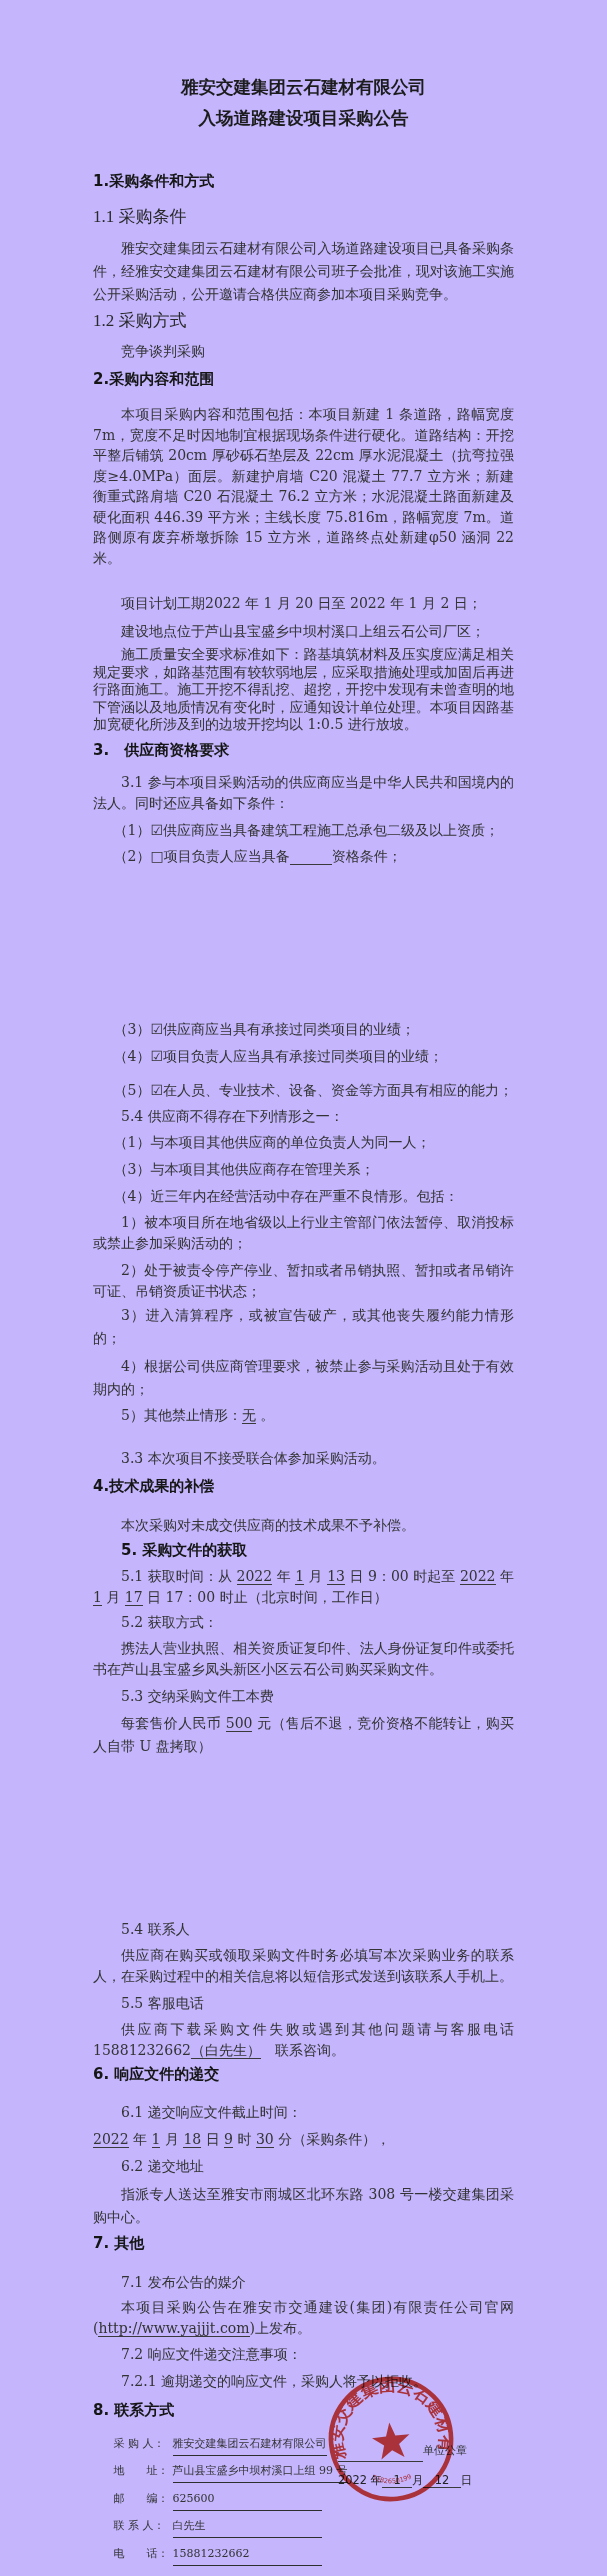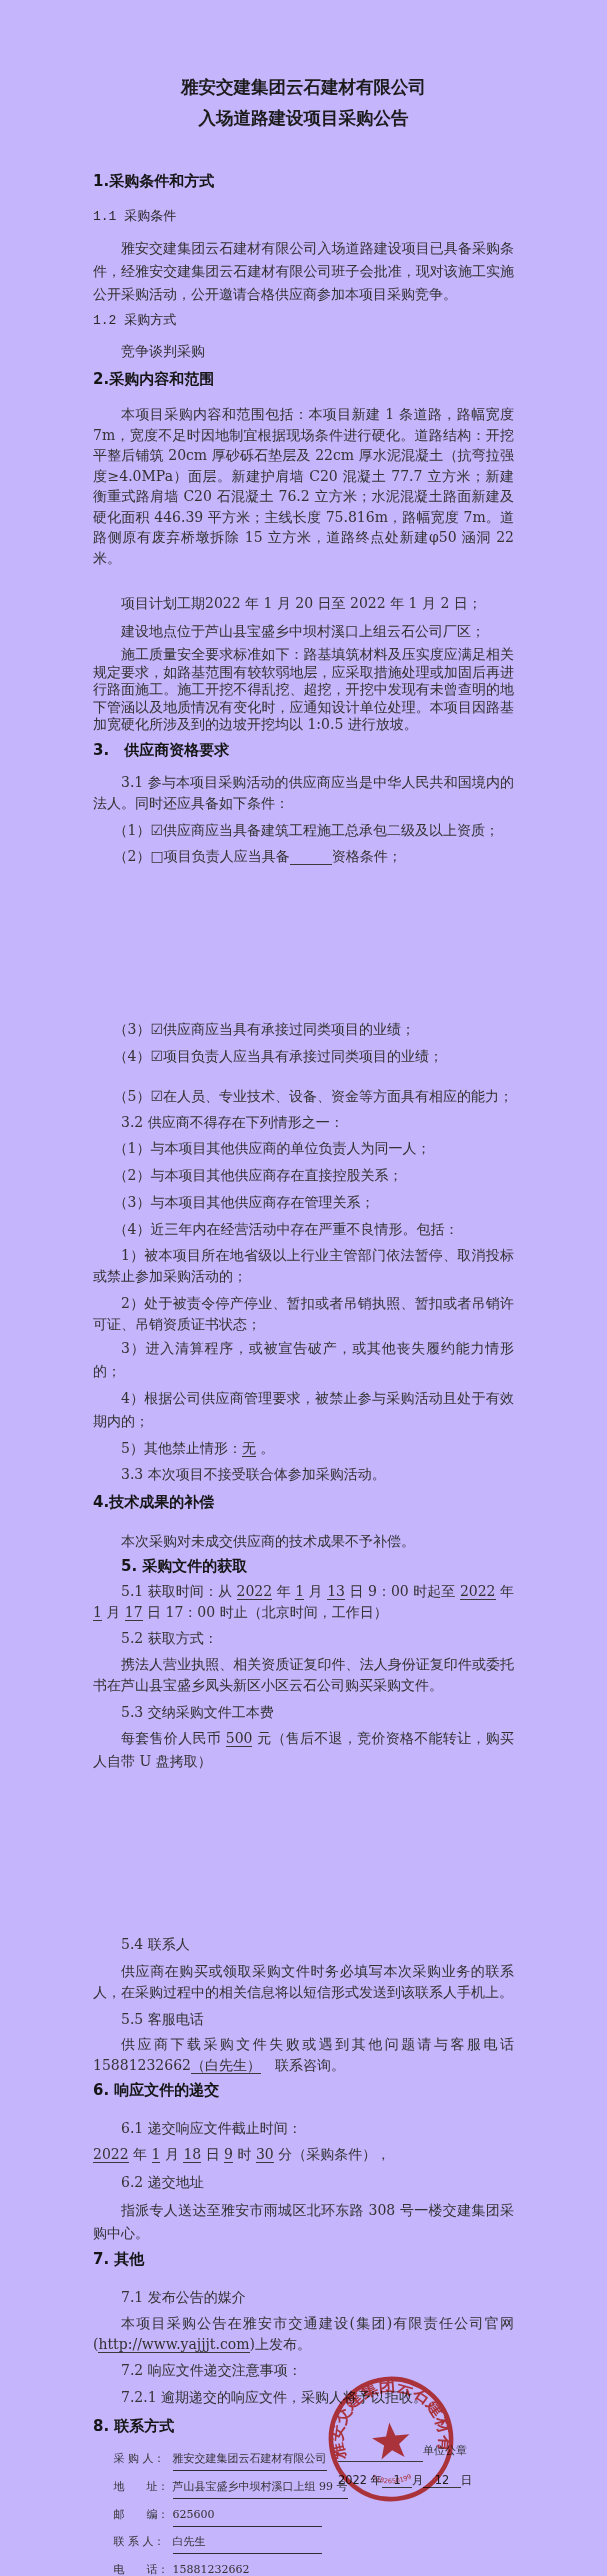--- a/index.html
+++ b/index.html
@@ -3,21 +3,21 @@
 <meta charset="utf-8">
 <style>
   html,body{margin:0;padding:0;background:#ffffff;}
   .page{position:relative;width:607px;height:2576px;background:#c4b5fd;overflow:hidden;
         font-family:"DejaVu Serif","Liberation Serif",serif;color:#333;}
   .content{margin:0 93px 0 93px;width:421px;}
   .t1{font-family:"DejaVu Sans","Liberation Sans",sans-serif;font-weight:bold;
       font-size:17.5px;line-height:23px;text-align:center;color:#1c1c1c;}
   .h{font-family:"DejaVu Sans","Liberation Sans",sans-serif;font-weight:bold;
      font-size:15px;line-height:20.5px;color:#161616;}
-  .sub{font-family:Liberation Mono, monospace;font-size:13px;
+  .sub{font-family:Liberation Serif, serif;font-size:17px;
        line-height:16.7px;color:#2a2a2a;}
   .p{font-size:14px;line-height:23px;text-align:justify;color:#333;}
   .lh27{line-height:20.5px;}
   .lh28{line-height:21px;}
   .dense{line-height:17.5px;}
   .ind{text-indent:2em;}
   .li{margin-left:20.5px;}
   .rich{white-space:pre-wrap;}
   .u{border-bottom:0.8px solid #3a3a3a;}
   .crow{margin-left:20.5px;margin-top:4.6px;height:23px;font-size:11px;line-height:23px;color:#333;}
@@ -50,32 +50,31 @@
     <div class="p ind" style="margin-top:24px">项目计划工期2022 年 1 月 20 日至 2022 年 1 月 2 日；</div>
     <div class="p ind" style="margin-top:4.6px">建设地点位于芦山县宝盛乡中坝村溪口上组云石公司厂区；</div>
     <div class="p ind dense" style="margin-top:3px">施工质量安全要求标准如下：路基填筑材料及压实度应满足相关规定要求，如路基范围有较软弱地层，应采取措施处理或加固后再进行路面施工。施工开挖不得乱挖、超挖，开挖中发现有未曾查明的地下管涵以及地质情况有变化时，应通知设计单位处理。本项目因路基加宽硬化所涉及到的边坡开挖均以 1:0.5 进行放坡。</div>
 
     <div class="h" style="margin-top:6px">3.　供应商资格要求</div>
     <div class="p ind lh28" style="margin-top:12px">3.1 参与本项目采购活动的供应商应当是中华人民共和国境内的法人。同时还应具备如下条件：</div>
     <div class="p li" style="margin-top:4.6px">（1）☑供应商应当具备建筑工程施工总承包二级及以上资质；</div>
     <div class="p li rich" style="margin-top:3.8px"><span>（2）□项目负责人应当具备</span><span class="u">　　　</span><span>资格条件；</span></div>
     <div class="p li" style="margin-top:150px">（3）☑供应商应当具有承接过同类项目的业绩；</div>
     <div class="p li" style="margin-top:3.8px">（4）☑项目负责人应当具有承接过同类项目的业绩；</div>
-    <div class="p li" style="margin-top:17px">（5）☑在人员、专业技术、设备、资金等方面具有相应的能力；</div>
-    <div class="p ind" style="margin-top:2.3px">3.2 供应商不得存在下列情形之一：</div>
+    <div class="p li" style="margin-top:11px">（5）☑在人员、专业技术、设备、资金等方面具有相应的能力；</div>
+    <div class="p ind" style="margin-top:2.3px">5.4 供应商不得存在下列情形之一：</div>
     <div class="p li" style="margin-top:3.8px">（1）与本项目其他供应商的单位负责人为同一人；</div>
-    <div class="p li" style="margin-top:3.8px">（2）与本项目其他供应商存在直接控股关系；</div>
     <div class="p li" style="margin-top:3.8px">（3）与本项目其他供应商存在管理关系；</div>
     <div class="p li" style="margin-top:3.8px">（4）近三年内在经营活动中存在严重不良情形。包括：</div>
     <div class="p ind lh28" style="margin-top:3.8px">1）被本项目所在地省级以上行业主管部门依法暂停、取消投标或禁止参加采购活动的；</div>
     <div class="p ind lh28" style="margin-top:6px">2）处于被责令停产停业、暂扣或者吊销执照、暂扣或者吊销许可证、吊销资质证书状态；</div>
     <div class="p ind" style="margin-top:2.3px">3）进入清算程序，或被宣告破产，或其他丧失履约能力情形的；</div>
     <div class="p ind" style="margin-top:4.6px">4）根据公司供应商管理要求，被禁止参与采购活动且处于有效期内的；</div>
     <div class="p ind rich" style="margin-top:3.8px"><span>5）其他禁止情形：</span><span class="u">无</span><span> 。</span></div>
-    <div class="p ind" style="margin-top:3px">3.3 本次项目不接受联合体参加采购活动。</div>
+    <div class="p ind" style="margin-top:20px">3.3 本次项目不接受联合体参加采购活动。</div>
 
     <div class="h" style="margin-top:5.3px">4.技术成果的补偿</div>
     <div class="p ind" style="margin-top:17.5px">本次采购对未成交供应商的技术成果不予补偿。</div>
 
     <div class="h" style="margin-top:3px;margin-left:28px">5. 采购文件的获取</div>
     <div class="p ind lh28 rich" style="margin-top:5.3px"><span>5.1 获取时间：从 </span><span class="u">2022</span><span> 年 </span><span class="u">1</span><span> 月 </span><span class="u">13</span><span> 日 9：00 时起至 </span><span class="u">2022</span><span> 年 </span><span class="u">1</span><span> 月 </span><span class="u">17</span><span> 日 17：00 时止（北京时间，工作日）</span></div>
     <div class="p ind" style="margin-top:3.8px">5.2 获取方式：</div>
     <div class="p ind lh28" style="margin-top:3.8px">携法人营业执照、相关资质证复印件、法人身份证复印件或委托书在芦山县宝盛乡凤头新区小区云石公司购买采购文件。</div>
     <div class="p ind" style="margin-top:4.6px">5.3 交纳采购文件工本费</div>
     <div class="p ind rich" style="margin-top:3.8px"><span>每套售价人民币 </span><span class="u">500</span><span> 元（售后不退，竞价资格不能转让，购买人自带 U 盘拷取）</span></div>

